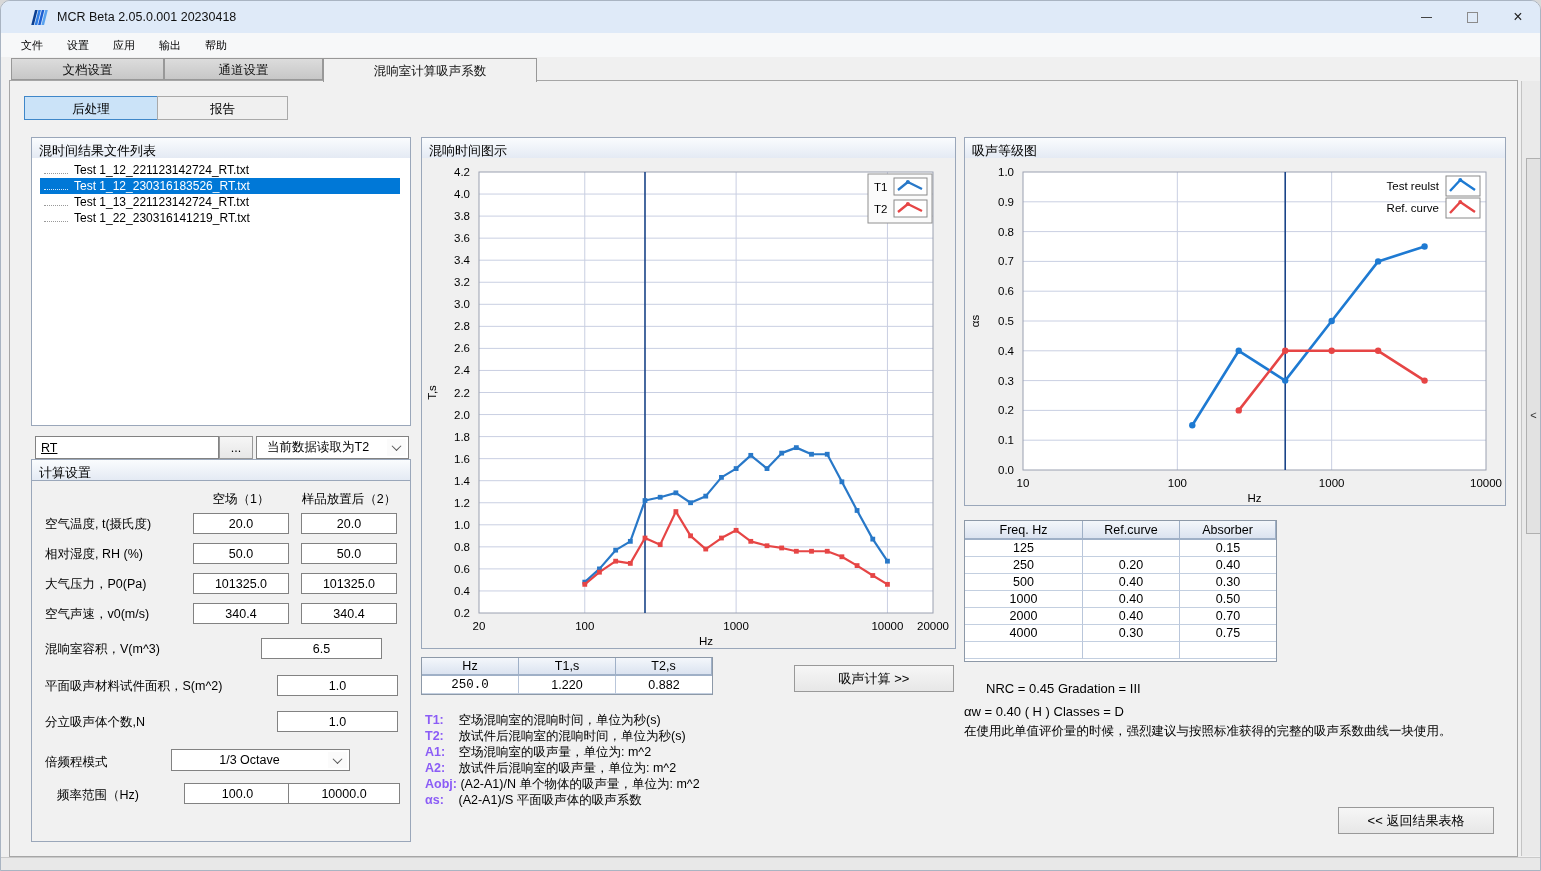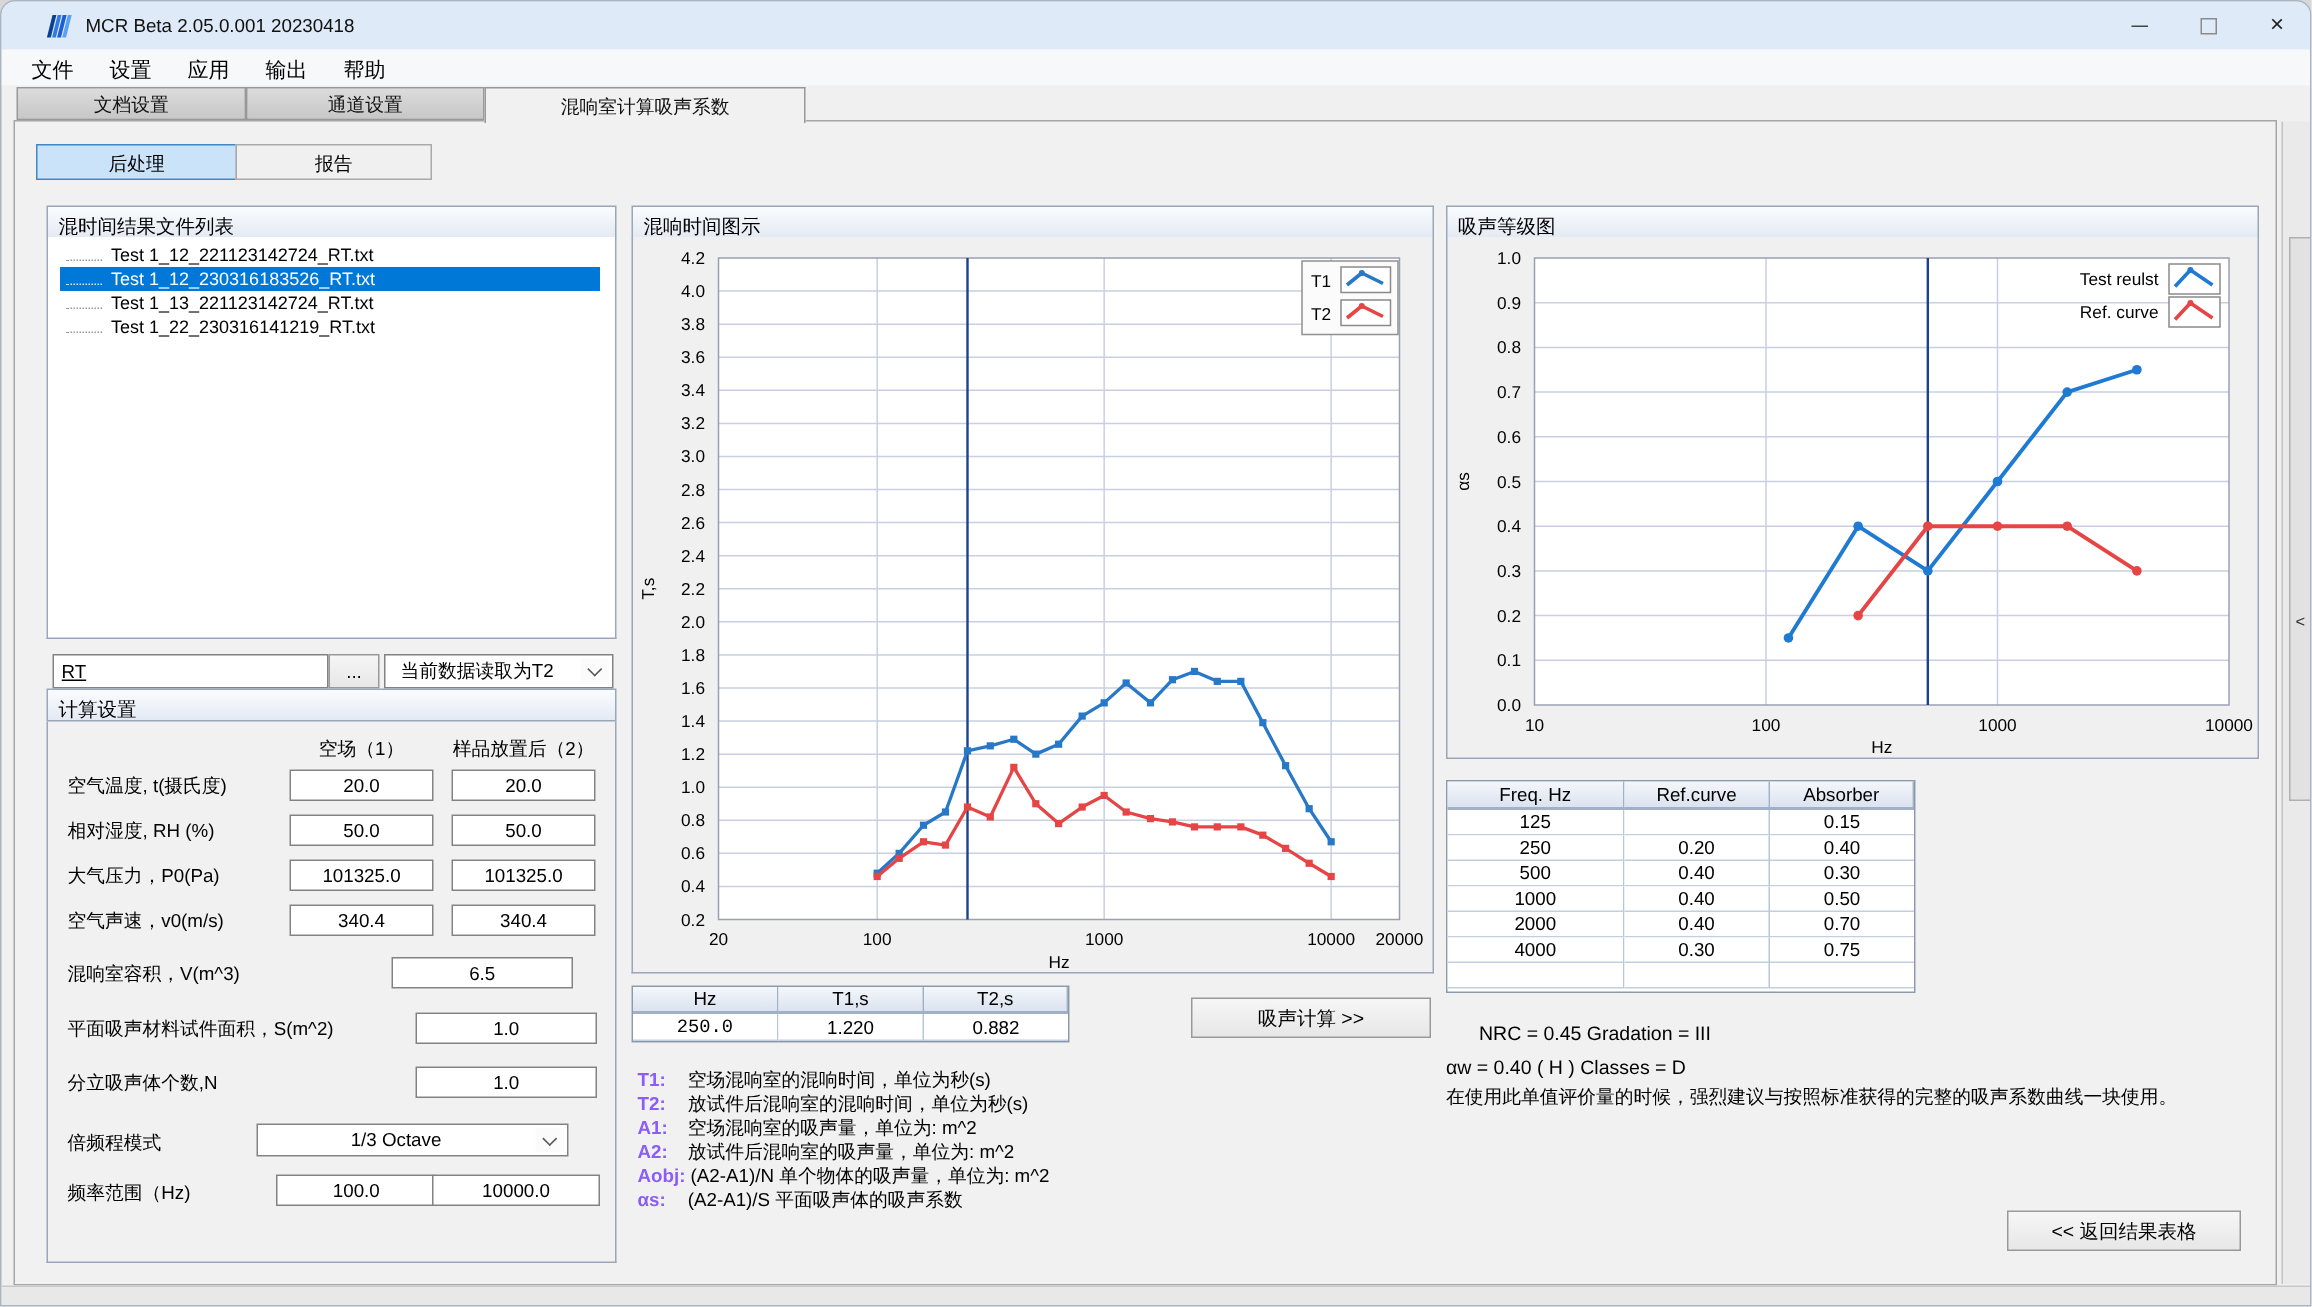--- a/index.html
+++ b/index.html
@@ -11,21 +11,21 @@
   .titlebar { position:absolute; left:0; top:0; right:0; height:32px; background:#dfeaf8; }
   .app-icon { position:absolute; left:30px; top:8px; width:17px; height:17px; }
   .title-text { position:absolute; left:56px; top:9px; font-size:12.5px; color:#111; white-space:nowrap; }
   .win-btn { position:absolute; top:0; width:46px; height:32px; display:flex; align-items:center; justify-content:center; color:#333; }
   .glyph-min { width:11px; border-top:1.4px solid #444; display:inline-block; }
   .glyph-max { width:11px; height:11px; border:1.2px solid #8b8b8b; display:inline-block; }
   .glyph-close { font-size:16px; line-height:16px; color:#222; }
 
   
   .menubar { position:absolute; left:0; top:32px; right:0; height:24px; background:#f7f8f9; display:flex; padding-left:8px; }
-  .menu-item { padding:5px 12px 0; font-size:14px; height:24px; color:#000; }
+  .menu-item { padding:5px 12px 0; font-size:11px; height:24px; color:#000; }
   .tab { position:absolute; top:57px; height:22px; background:linear-gradient(#dcdcdc,#c7c7c7); border:1px solid #989898; font-size:12.5px; text-align:center; padding-top:3px; color:#111; z-index:2; }
   .tab.active { background:#f1f1f1; height:24px; border-bottom:none; z-index:5; padding-top:4px; }
   .content { position:absolute; left:8px; top:79px; width:1509px; height:777px; background:#f1f1f1; border:1px solid #a6a6a6; z-index:1; }
 
   .subtab { position:absolute; top:95px; height:24px; font-size:12.5px; text-align:center; padding-top:4px; z-index:3; color:#000; }
   .subtab.active { background:#cbe3f8; border:1px solid #3f87c9; }
   .subtab.inactive { background:#f0f0f0; border:1px solid #a9a9a9; }
 
   .panel-header { position:absolute; height:22px; background:linear-gradient(#fafcfe,#e4eaf4); border:1px solid #9aa7ba; font-size:13px; padding:4px 0 0 7px; color:#000; z-index:3; }
   .listbox { position:absolute; background:#fff; border:1px solid #9aa7ba; border-top:none; overflow:hidden; z-index:3; }
@@ -161,27 +161,27 @@
       <input class="tin" value="340.4" style="left: 300px; top: 602px; width: 96px;">
       <div class="calc-label" style="left: 44px; top: 640px;">混响室容积，V(m^3)</div>
       <input class="tin" value="6.5" style="left: 260px; top: 637px; width: 121px;">
       <div class="calc-label" style="left: 44px; top: 677px;">平面吸声材料试件面积，S(m^2)</div>
       <input class="tin" value="1.0" style="left: 276px; top: 674px; width: 121px;">
       <div class="calc-label" style="left: 44px; top: 713px;">分立吸声体个数,N</div>
       <input class="tin" value="1.0" style="left: 276px; top: 710px; width: 121px;">
     </div>
 
   <div class="calc-label" style="left:44px; top:753px;">倍频程模式</div>
-  <div class="dd" style="left:170px; top:748px; width:208px; height:22px;">
+  <div class="dd" style="left:170px; top:748px; width:179px; height:22px;">
     <span class="dd-text">1/3 Octave</span>
     <span class="dd-chev">
         <span class="chev-shape"></span>
       </span>
   </div>
-  <div class="calc-label" style="left:44px; top:786px;">频率范围（Hz)</div>
+  <div class="calc-label" style="left:56px; top:786px;">频率范围（Hz)</div>
   <input class="tin" style="left: 170px; top: 782px; width: 107px; margin-left: 13px;" value="100.0">
   <input class="tin" style="left: 287px; top: 782px; width: 112px;" value="10000.0">
 
   <div class="panel-header" style="left:420px; top:136px; width:535px;">混响时间图示</div>
   <div class="chartbox" style="left:420px; top:157px; width:535px; height:491px;">
     <svg id="chart1" width="533" height="489">
         <rect x="57" y="14" width="454" height="441" fill="#ffffff"></rect>
         <text x="48" y="459" text-anchor="end" font-size="11.5">0.2</text>
         <line x1="57" y1="432.95" x2="511" y2="432.95" stroke="#c9cfe2" stroke-width="1"></line>
         <text x="48" y="436.95" text-anchor="end" font-size="11.5">0.4</text>

